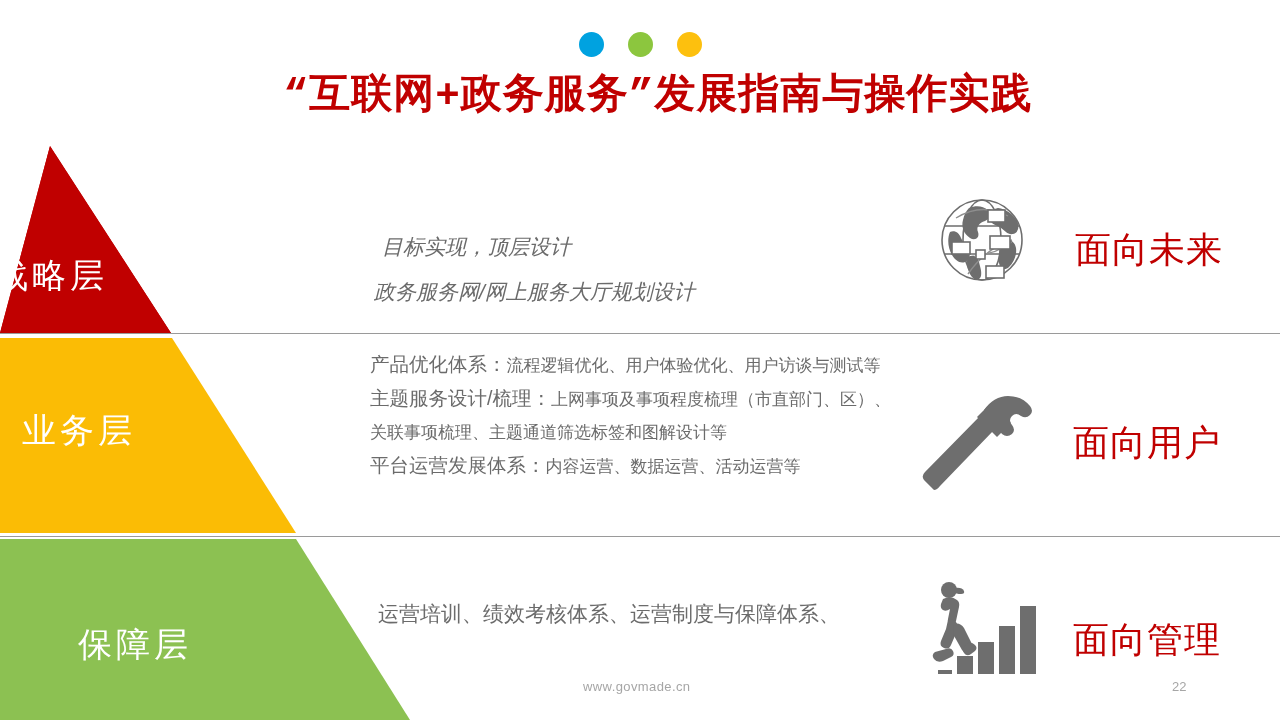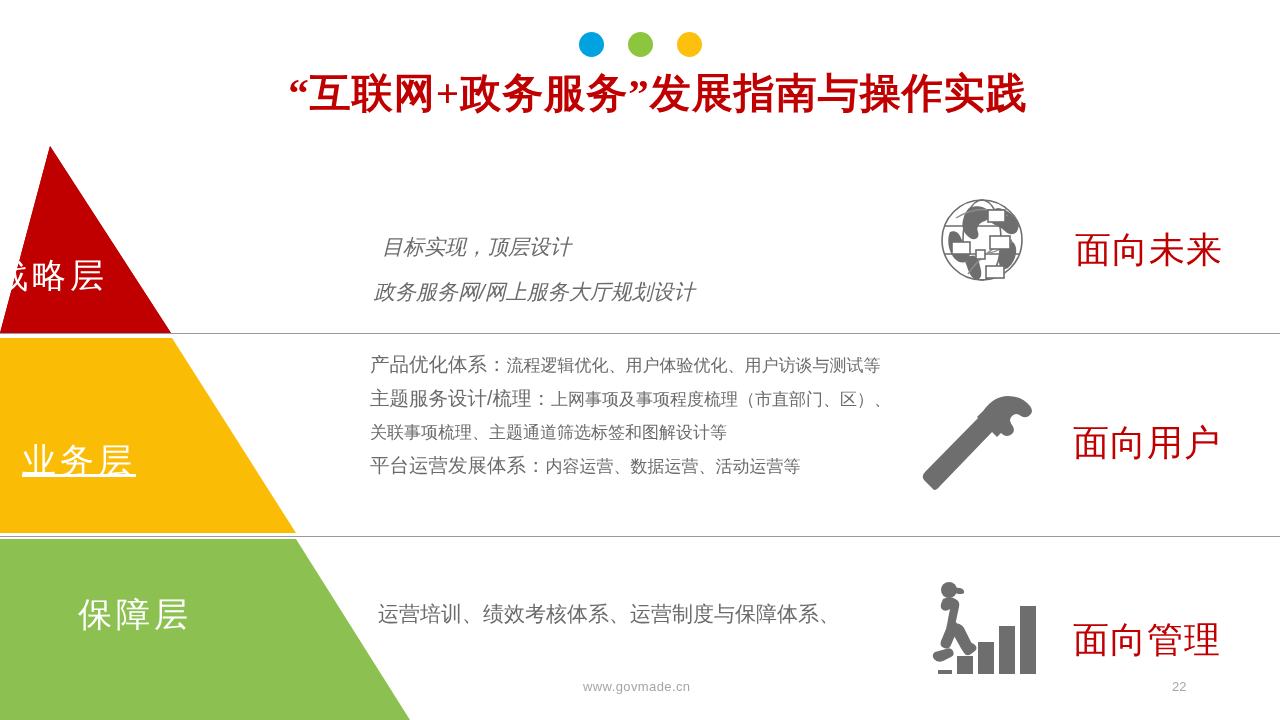--- a/index.html
+++ b/index.html
@@ -23,21 +23,21 @@
     justify-content: center;
     gap: 24px;
   }
   .dot { width: 25px; height: 25px; border-radius: 50%; }
 
   
   .title {
     position: absolute;
     top: 66px; left: 0; right: 0;
     text-align: center;
-    font-family: Liberation Serif, serif;
+    font-family: Liberation Mono, monospace;
     font-size: 41px;
     font-weight: 700;
     letter-spacing: 1px;
     color: #C00000;
     white-space: nowrap;
     padding-left: 36px;
   }
 
   
   .rule {
@@ -57,23 +57,23 @@
     color: #ffffff;
     font-family: "Liberation Serif", "DejaVu Serif", serif;
     font-size: 34px;
     letter-spacing: 4px;
     white-space: nowrap;
   }
 
   #tri-strategy  { top: 140px; }
   #lbl-strategy  { top: 253px; left: -6px; }
   #tri-business  { top: 336px; }
-  #lbl-business  { top: 438px; left: 22px; text-decoration: underline; }
+  #lbl-business  { top: 408px; left: 22px; }
   #tri-guarantee { top: 537px; }
-  #lbl-guarantee { top: 592px; left: 78px; }
+  #lbl-guarantee { top: 622px; left: 78px; }
 
   
   .body-block {
     position: absolute;
     color: #6b6b6b;
     font-family: "Liberation Sans", "DejaVu Sans", sans-serif;
   }
   .line { white-space: nowrap; }
 
   #block-strategy { top: 224px; left: 382px; font-size: 21px; line-height: 45px; font-style: italic; }

